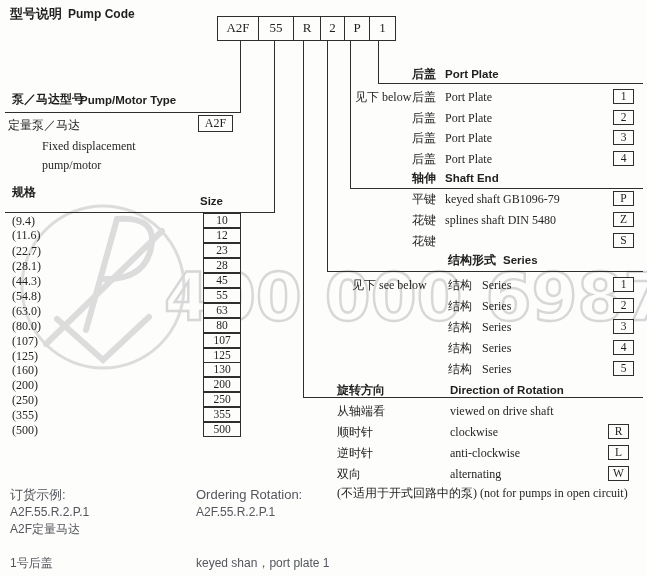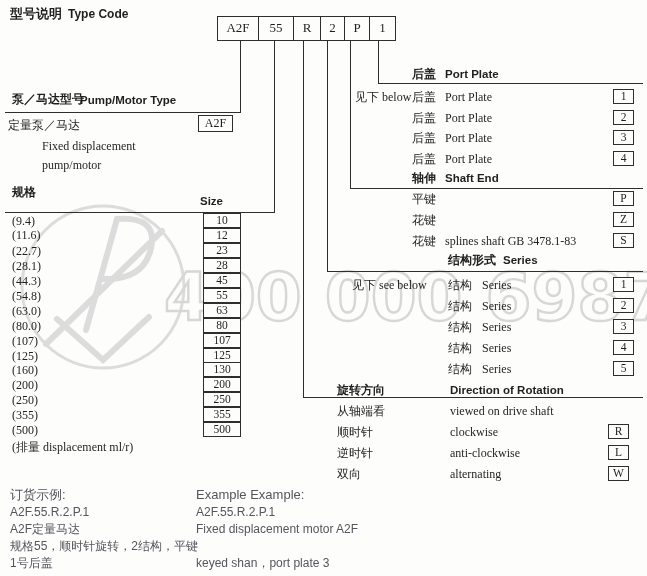--- a/index.html
+++ b/index.html
@@ -36,21 +36,21 @@
       <g stroke-width="6" stroke-linecap="round">
         <path d="M46,344 L162,231"></path>
         <path d="M86,330 L117,219 Q158,216 151,248 Q144,281 101,279"></path>
         <path d="M57,319 L103,360 L149,317"></path>
       </g>
       <text x="164" y="320" font-size="66" font-weight="bold" font-family="DejaVu Sans, sans-serif" stroke="#d7d7d7" stroke-width="2.4">400 000 6987</text>
     </g>
   </svg>
 
   <span class="abs fs13 b fg" style="left:10px;top:6px">型号说明</span>
-  <span class="abs fs12 b san fg" style="left:68px;top:7px">Type Code</span>
+  <span class="abs fs12 b san fg" style="left:68px;top:7px">Pump Code</span>
 
   <div class="codecells fg">
     <div class="c" style="width:40px">A2F</div>
     <div class="c" style="width:34px">55</div>
     <div class="c" style="width:26px">R</div>
     <div class="c" style="width:23px">2</div>
     <div class="c" style="width:24px">P</div>
     <div class="c" style="width:25px">1</div>
   </div>
 
@@ -102,21 +102,20 @@
   <div class="box zb fg" style="left:203px;top:362px">130</div>
   <span class="abs fs12 fg" style="left:12px;top:378px">(200)</span>
   <div class="box zb fg" style="left:203px;top:377px">200</div>
   <span class="abs fs12 fg" style="left:12px;top:393px">(250)</span>
   <div class="box zb fg" style="left:203px;top:392px">250</div>
   <span class="abs fs12 fg" style="left:12px;top:408px">(355)</span>
   <div class="box zb fg" style="left:203px;top:407px">355</div>
   <span class="abs fs12 fg" style="left:12px;top:423px">(500)</span>
   <div class="box zb fg" style="left:203px;top:422px">500</div>
 
-  <span class="abs fs12 fg" style="left:12px;top:440px">(排量 displacement  ml/r)</span>
 
   <span class="abs fs12 b fg" style="left:412px;top:67px">后盖</span>
   <span class="abs fs11 b san fg" style="left:445px;top:68px">Port Plate</span>
 
   <span class="abs fs12 fg" style="left:355px;top:90px">见下 below</span>
   <span class="abs fs12 fg" style="left:412px;top:90px">后盖</span>
   <span class="abs fs12 fg" style="left:445px;top:90px">Port Plate</span>
   <div class="box sb fg" style="left:613px;top:89px">1</div>
 
   <span class="abs fs12 fg" style="left:412px;top:111px">后盖</span>
@@ -128,27 +127,28 @@
   <div class="box sb fg" style="left:613px;top:130px">3</div>
 
   <span class="abs fs12 fg" style="left:412px;top:152px">后盖</span>
   <span class="abs fs12 fg" style="left:445px;top:152px">Port Plate</span>
   <div class="box sb fg" style="left:613px;top:151px">4</div>
 
   <span class="abs fs12 b fg" style="left:412px;top:171px">轴伸</span>
   <span class="abs fs11 b san fg" style="left:445px;top:172px">Shaft End</span>
 
   <span class="abs fs12 fg" style="left:412px;top:192px">平键</span>
+  <span class="abs fs12 fg" style="left:445px;top:192px">keyed shaft GB1096-79</span>
   <div class="box sb fg" style="left:613px;top:191px">P</div>
 
   <span class="abs fs12 fg" style="left:412px;top:213px">花键</span>
+  <span class="abs fs12 fg" style="left:445px;top:213px">splines shaft DIN 5480</span>
   <div class="box sb fg" style="left:613px;top:212px">Z</div>
 
   <span class="abs fs12 fg" style="left:412px;top:234px">花键</span>
-  <span class="abs fs12 fg" style="left:445px;top:234px">splines shaft GB 3478.1-83</span>
   <div class="box sb fg" style="left:613px;top:233px">S</div>
 
   <span class="abs fs12 b fg" style="left:448px;top:253px">结构形式</span>
   <span class="abs fs11 b san fg" style="left:503px;top:254px">Series</span>
 
   <span class="abs fs12 fg" style="left:352px;top:278px">见下 see below</span>
   <span class="abs fs12 fg" style="left:448px;top:278px">结构</span>
   <span class="abs fs12 fg" style="left:482px;top:278px">Series</span>
   <div class="box sb fg" style="left:613px;top:277px">1</div>
 
@@ -179,25 +179,24 @@
   <div class="box sb fg" style="left:608px;top:424px">R</div>
 
   <span class="abs fs12 fg" style="left:337px;top:446px">逆时针</span>
   <span class="abs fs12 fg" style="left:450px;top:446px">anti-clockwise</span>
   <div class="box sb fg" style="left:608px;top:445px">L</div>
 
   <span class="abs fs12 fg" style="left:337px;top:467px">双向</span>
   <span class="abs fs12 fg" style="left:450px;top:467px">alternating</span>
   <div class="box sb fg" style="left:608px;top:466px">W</div>
 
+  <span class="abs fs12 fg" style="left:337px;top:486px">(不适用于开式回路中的泵) (not for pumps in open circuit)</span>
 
   <span class="abs fs13 san gray fg" style="left:10px;top:487px">订货示例:</span>
   <span class="abs fs12 san gray fg" style="left:10px;top:505px">A2F.55.R.2.P.1</span>
   <span class="abs fs12 san gray fg" style="left:10px;top:522px">A2F定量马达</span>
-  <span class="abs fs12 san gray fg" style="left:10px;top:539px">规格55，顺时针旋转，2结构，平键</span>
   <span class="abs fs12 san gray fg" style="left:10px;top:556px">1号后盖</span>
 
-  <span class="abs fs13 san gray fg" style="left:196px;top:487px">Example Example:</span>
+  <span class="abs fs13 san gray fg" style="left:196px;top:487px">Ordering Rotation:</span>
   <span class="abs fs12 san gray fg" style="left:196px;top:505px">A2F.55.R.2.P.1</span>
-  <span class="abs fs12 san gray fg" style="left:196px;top:522px">Fixed displacement motor A2F</span>
-  <span class="abs fs12 san gray fg" style="left:196px;top:556px">keyed shan，port plate 3</span>
+  <span class="abs fs12 san gray fg" style="left:196px;top:556px">keyed shan，port plate 1</span>
 
 </div>
 
 </body></html>

